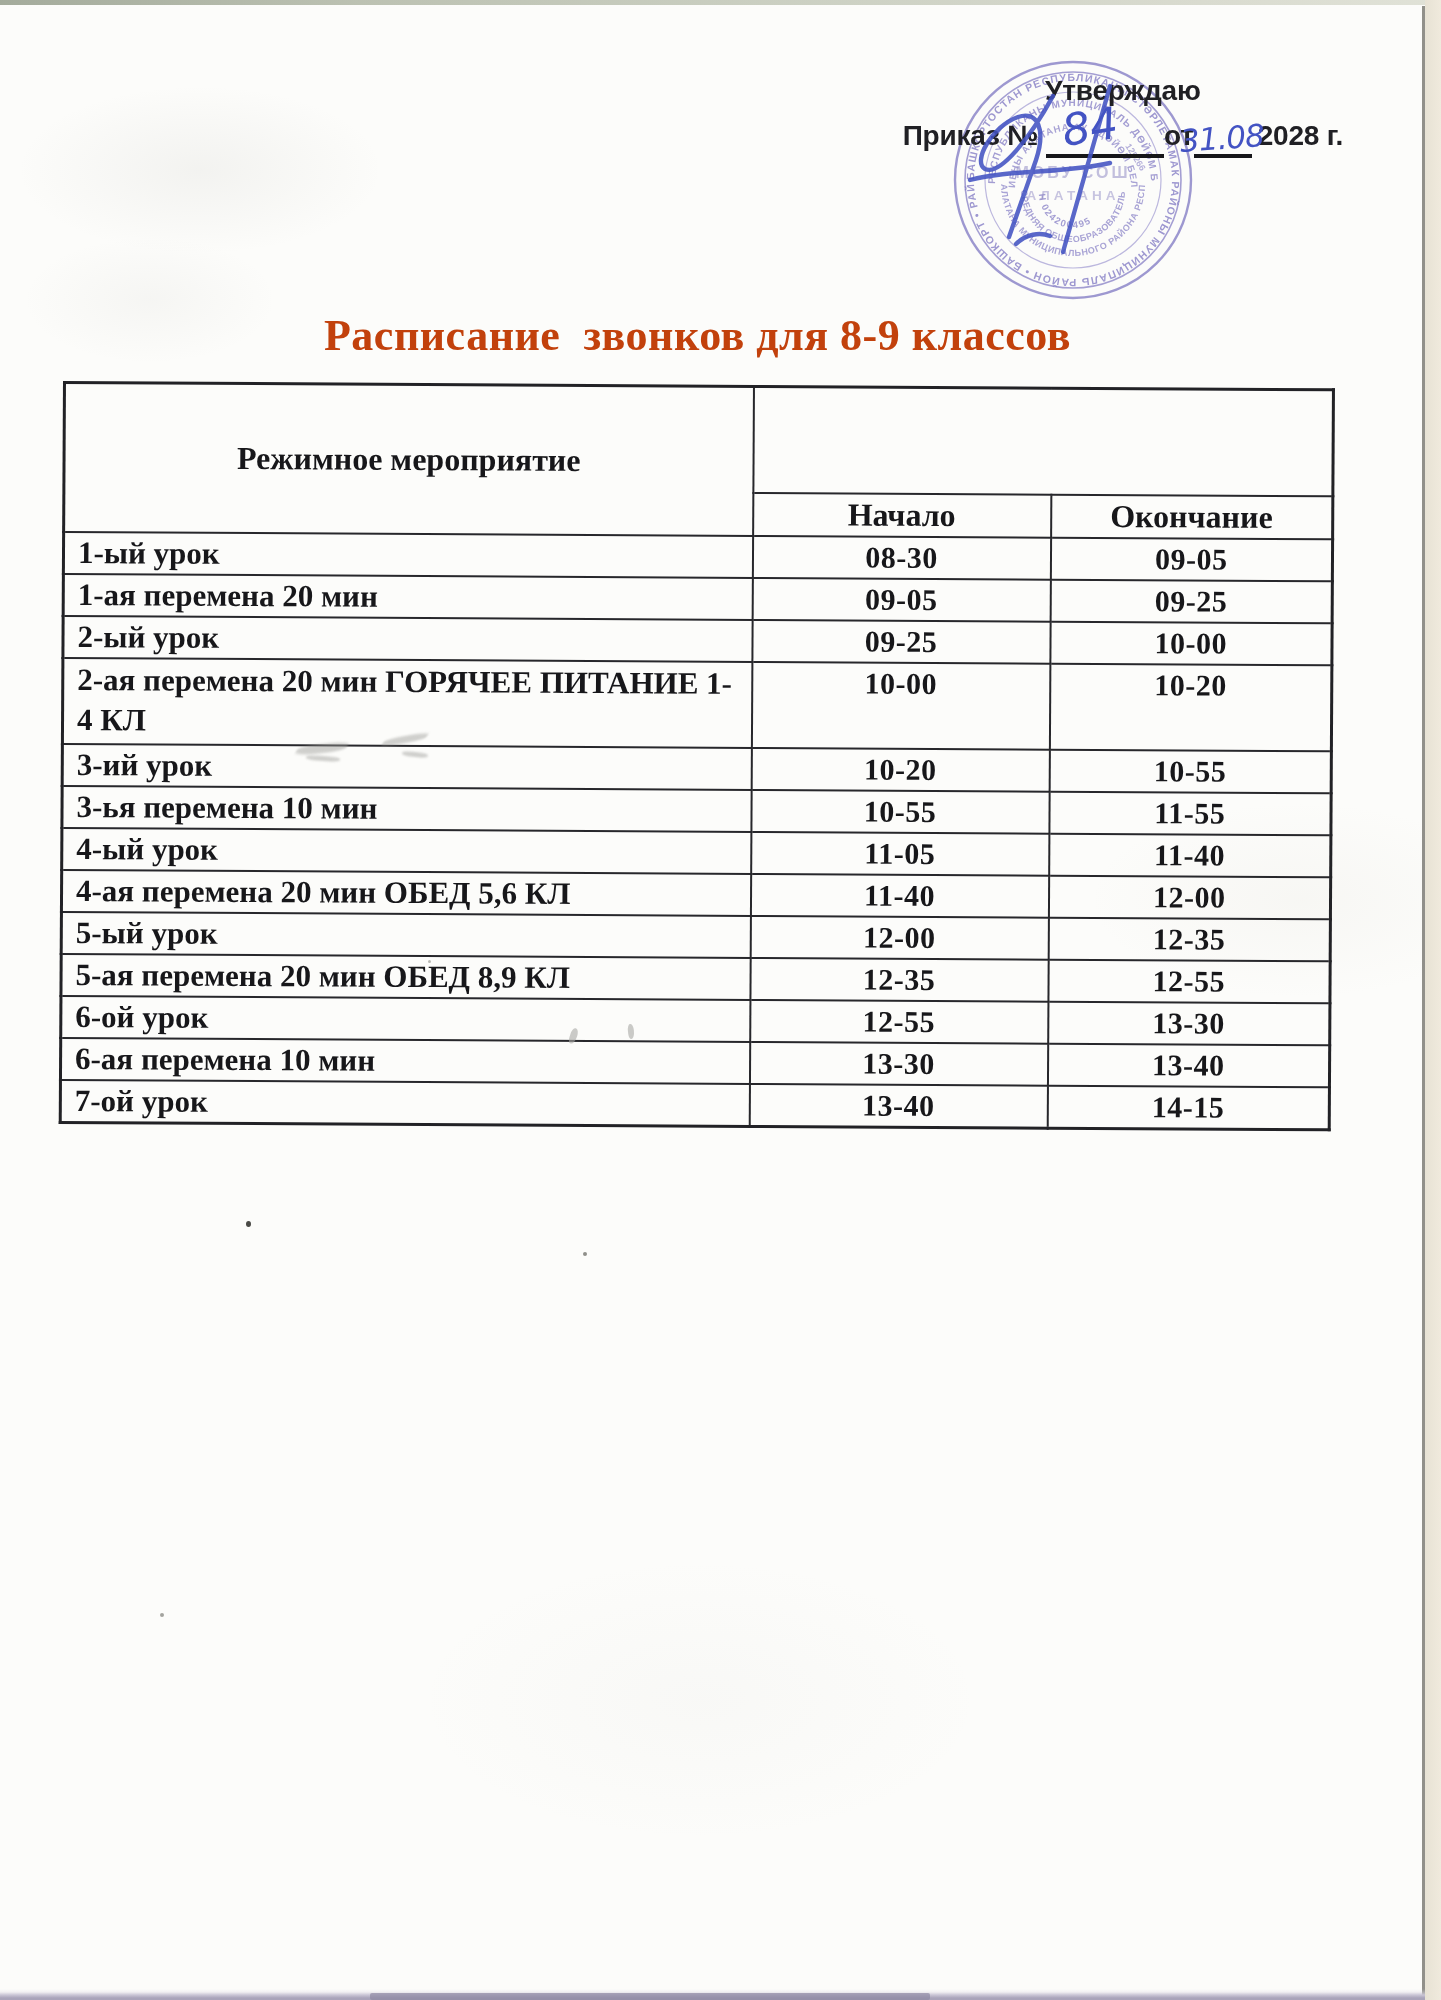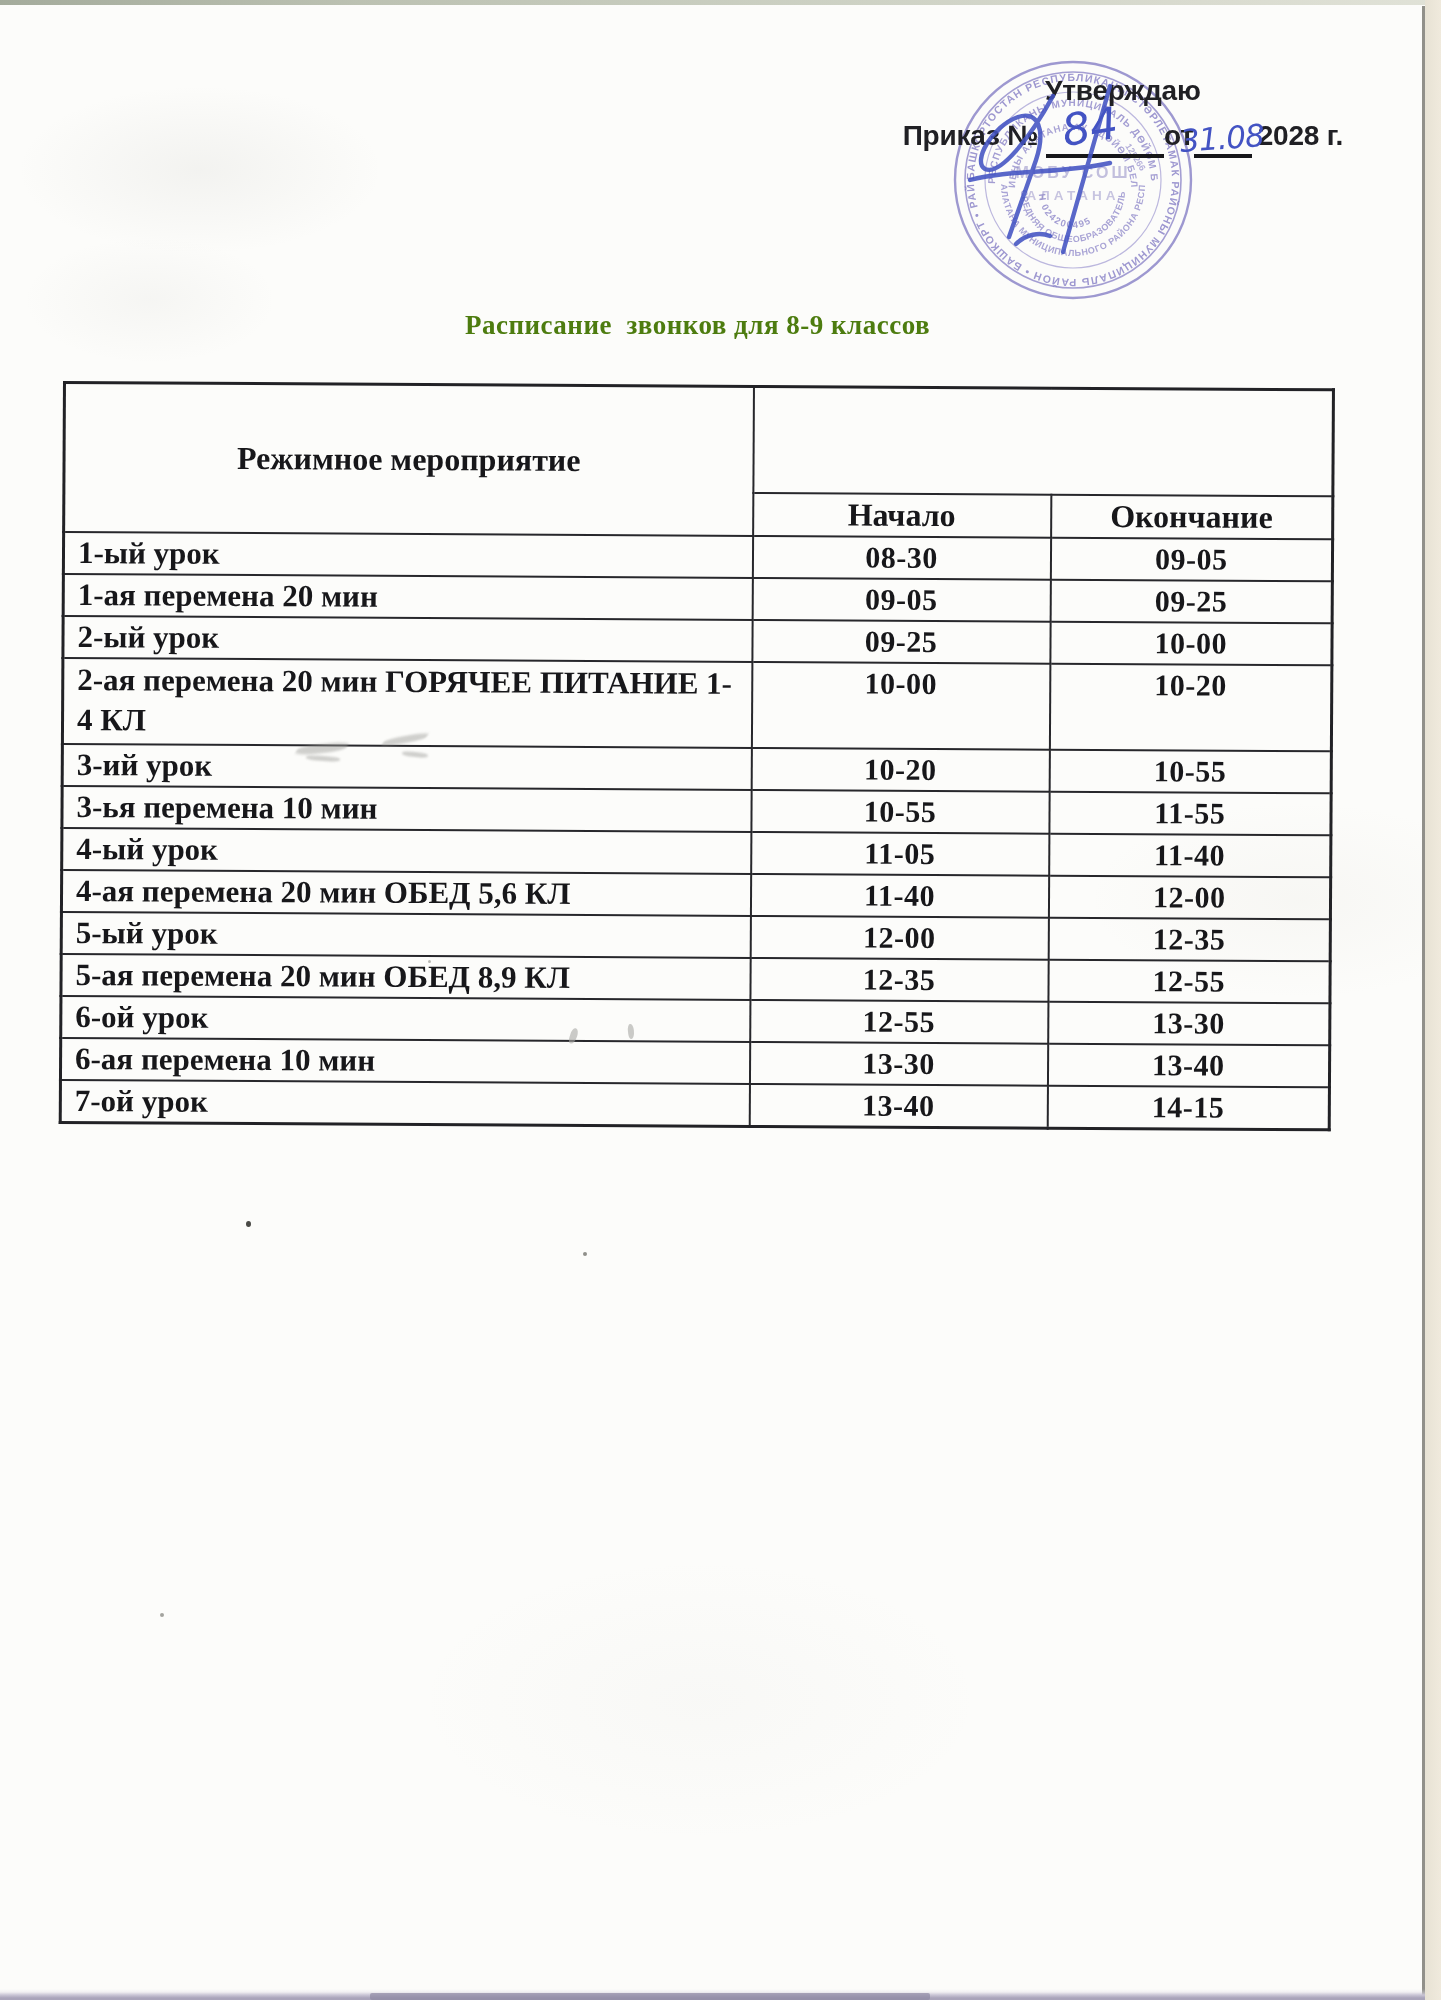--- a/index.html
+++ b/index.html
@@ -45,21 +45,21 @@
   .hw84{left:16px;top:-16px;font-size:44px;transform:rotate(-9deg);}
   .hwdate{left:-14px;top:-4px;font-size:31px;transform:rotate(-4deg);letter-spacing:-1px;}
 
   
   .stamp{position:absolute;left:945px;top:52px;z-index:4;filter:blur(.35px);opacity:.93;}
   .signature{position:absolute;left:958px;top:82px;z-index:6;}
 
   
   .title{
     position:absolute;left:63px;top:310px;width:1269px;text-align:center;
-    font-size:27px;font-weight:bold;color:#4d7c0f;letter-spacing:.5px;white-space:pre;
+    font-size:44px;font-weight:bold;color:#c2410c;letter-spacing:.5px;white-space:pre;
   }
 
   
   .schedule{
     position:absolute;left:63px;top:381px;width:1269px;
     border-collapse:collapse;table-layout:fixed;
     transform:rotate(.33deg);transform-origin:0 0;
     color:#17171a;
   }
   .schedule th,.schedule td{border:2px solid #27272b;}

